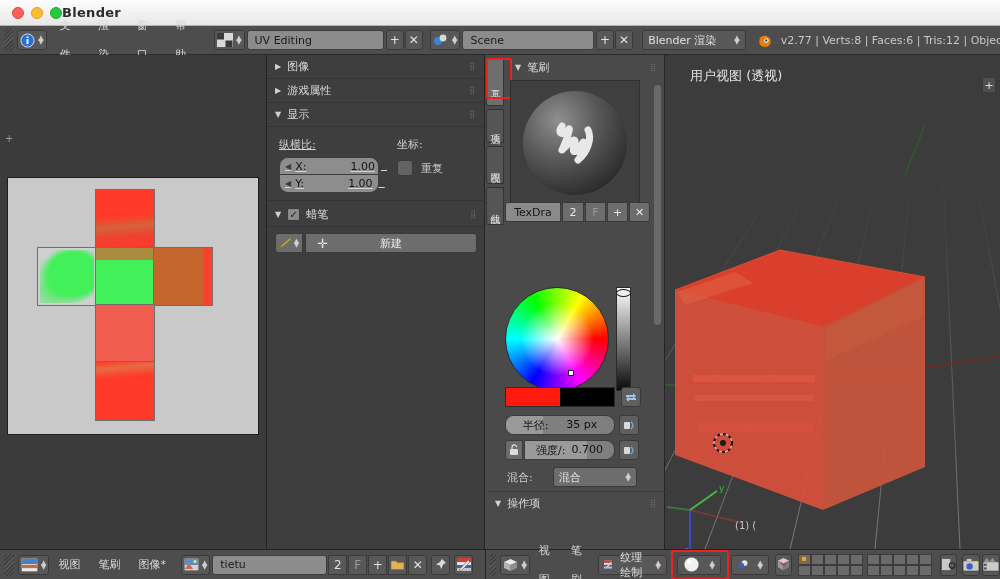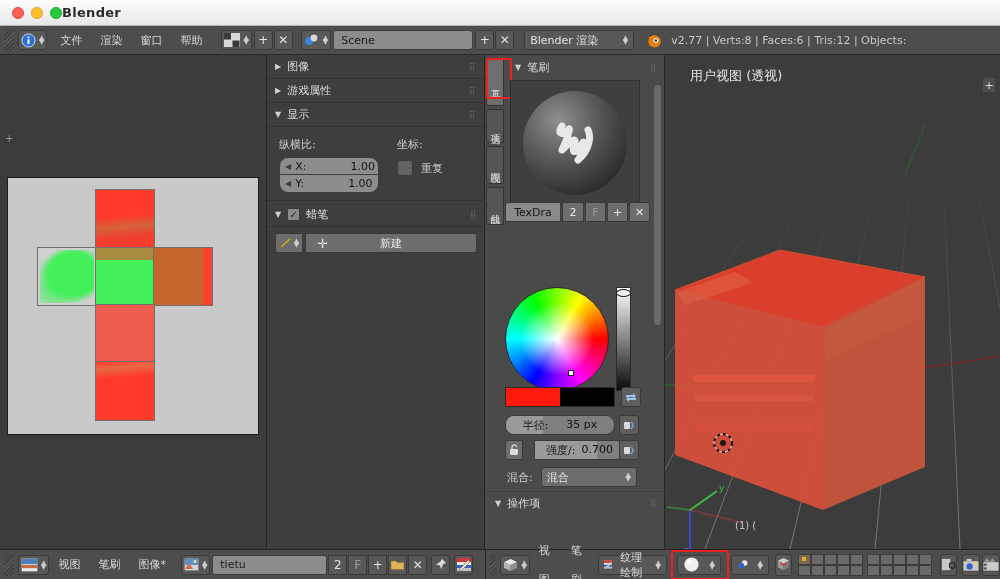--- a/index.html
+++ b/index.html
@@ -190,20 +190,21 @@
   <div style="width:10px"></div>
 
   <div class="hdrbtn icon">
     <svg width="16" height="14" viewBox="0 0 16 14">
       <rect x="0" y="0" width="16" height="14" fill="#d8d8d8"></rect>
       <rect x="0" y="0" width="7" height="6.5" fill="#3a3a3a"></rect>
       <rect x="8.5" y="7.5" width="7" height="6.5" fill="#3a3a3a"></rect>
     </svg>
     <span class="spin">▲<br>▼</span>
   </div>
+  <div class="field" style="width:146px;margin-left:2px;">UV Editing</div>
   <div class="sqbtn" style="margin-left:2px">+</div>
   <div class="sqbtn" style="margin-left:1px">✕</div>
 
   <div style="width:8px"></div>
 
   <div class="hdrbtn icon">
     <svg width="16" height="14" viewBox="0 0 16 14">
       <circle cx="5" cy="8" r="4" fill="#3b84dd"></circle>
       <circle cx="10" cy="5" r="3.4" fill="#d8d8d8"></circle>
     </svg>
@@ -264,21 +265,21 @@
     <span class="dots">⣿</span>
   </div>
 
   <div class="panelhdr">
     <span class="tri">▼</span>
     <span>显示</span>
     <span class="dots">⣿</span>
   </div>
 
   <div style="position:absolute;left:12px;top:82px;width:195px;display:flex;">
-    <div style="width:100px;">
+    <div style="width:100px;text-decoration:underline;">
       <div class="lbl">纵横比:</div>
       <div class="numfield" style="margin-top:5px;border-radius:9px 9px 0 0;">
         <span class="arrw">◀</span>
         <span class="lbl" style="color:#151515;margin-right:auto;margin-left:4px;">X:</span>
         <span class="v">1.00</span>
         <span class="arrw" style="margin-left:6px">▶</span>
       </div>
       <div class="numfield" style="border-top:none;border-radius:0 0 9px 9px;">
         <span class="arrw">◀</span>
         <span class="lbl" style="color:#151515;margin-right:auto;margin-left:4px;">Y:</span>
@@ -377,21 +378,21 @@
       <span>35 px</span>
     </span>
   </div>
   <div class="animbtn" style="position:absolute;left:134px;top:360px;">
     <svg width="14" height="14" viewBox="0 0 14 14">
       <rect x="2" y="4" width="6" height="7" rx="1" fill="#d9d9d9"></rect>
       <path d="M9 4 q4 3 0 7" stroke="#6fa8dc" stroke-width="1.4" fill="none"></path>
     </svg>
   </div>
 
-  <div style="position:absolute;left:20px;top:385px;display:flex;gap:11px;">
+  <div style="position:absolute;left:20px;top:385px;display:flex;gap:1px;">
     <div class="wbtn" style="width:18px;border-radius:3px 0 0 3px;">
       <svg width="11" height="12" viewBox="0 0 11 12">
         <rect x="1" y="5" width="8" height="6" rx="1" fill="#dcdcdc"></rect>
         <path d="M3 5 V3.2 a2.3 2.3 0 0 1 4.6 0" fill="none" stroke="#dcdcdc" stroke-width="1.2"></path>
       </svg>
     </div>
     <div class="slider-row" style="width:91px;border-radius:0 9px 9px 0;">
       <div class="slider-fill" style="width:70%"></div>
       <span class="slider-txt" style="gap:6px;">
         <span>强度/:</span>
@@ -399,21 +400,21 @@
       </span>
     </div>
   </div>
   <div class="animbtn" style="position:absolute;left:134px;top:385px;">
     <svg width="14" height="14" viewBox="0 0 14 14">
       <rect x="2" y="4" width="6" height="7" rx="1" fill="#d9d9d9"></rect>
       <path d="M9 4 q4 3 0 7" stroke="#6fa8dc" stroke-width="1.4" fill="none"></path>
     </svg>
   </div>
 
-  <div style="position:absolute;left:22px;top:412px;display:flex;align-items:center;gap:8px;width:130px;">
+  <div style="position:absolute;left:22px;top:412px;display:flex;align-items:center;gap:20px;width:130px;">
     <span class="lbl">混合:</span>
     <div class="dropdown" style="flex:1;background:#6d6d6d;justify-content:center;">
       <span>混合</span>
       <span class="spin" style="margin-left:auto">▲<br>▼</span>
     </div>
   </div>
 
   <div class="panelhdr" style="position:absolute;left:2px;top:436px;width:178px;border-top:1px solid #3a3a3a;border-bottom:none;">
     <span class="tri">▼</span>
     <span>操作项</span>

